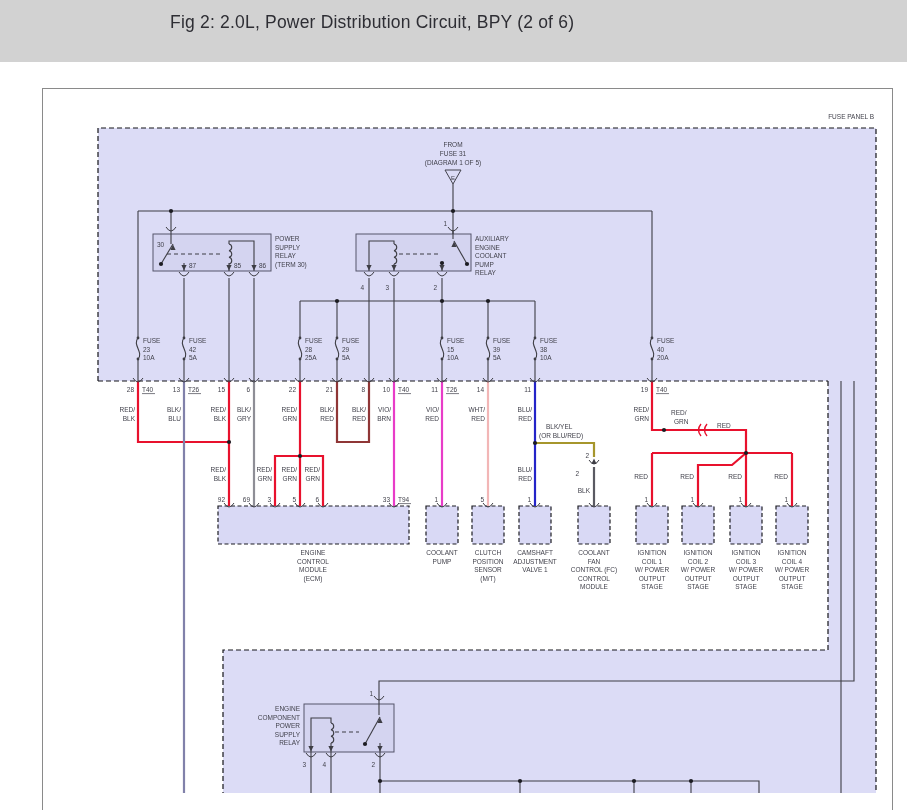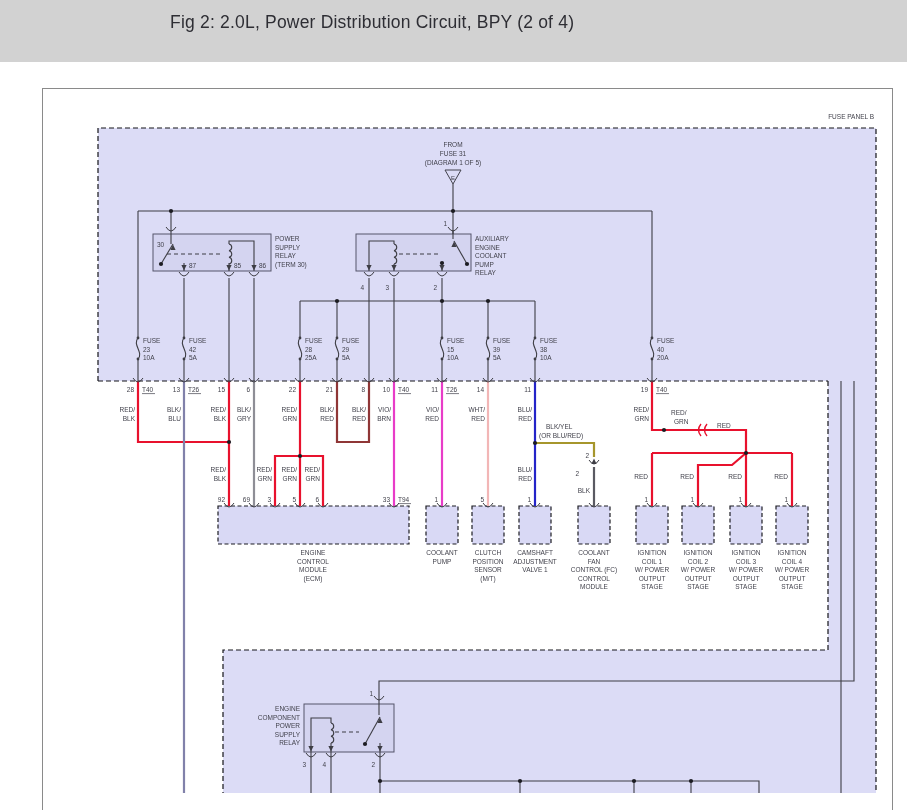--- a/index.html
+++ b/index.html
@@ -8,21 +8,21 @@
   #titlebar .t{position:absolute;left:170px;top:12px;font-size:17.5px;color:#2e2e34;letter-spacing:.2px;}
   #frame{position:absolute;left:42px;top:88px;width:849px;height:722px;
     border:1px solid #8a8a8a;border-bottom:none;background:#fff;}
   svg{position:absolute;left:0;top:0;}
   svg text{font-family:"Liberation Sans",sans-serif;}
 </style>
 </head>
 <body>
 
 <div id="titlebar" style="background: rgb(210, 210, 210);">
-  <div class="t">Fig 2: 2.0L, Power Distribution Circuit, BPY (2 of 4)</div>
+  <div class="t">Fig 2: 2.0L, Power Distribution Circuit, BPY (2 of 6)</div>
 </div>
 
 <div id="frame">
     <svg width="849" height="722" viewBox="42 88 849 722">
       <path d="M97,127 H875 V792 H222 V649 H827 V380 H97 Z" fill="#dcdcf6" stroke="none"></path>
       <path d="M97,380 V127 H875 V792" fill="none" stroke="#15151a" stroke-width="1.2" stroke-dasharray="5,3"></path>
       <path d="M827,380 V649 H222 V792" fill="none" stroke="#15151a" stroke-width="1.2" stroke-dasharray="5,3"></path>
       <path d="M97,380 H827" fill="none" stroke="#15151a" stroke-width="1.2" stroke-dasharray="5,3"></path>
       <rect x="152" y="233" width="118" height="37" fill="#d4d4f0" stroke="#55556a" stroke-width="1"></rect>
       <rect x="355" y="233" width="115" height="37" fill="#d4d4f0" stroke="#55556a" stroke-width="1"></rect>

